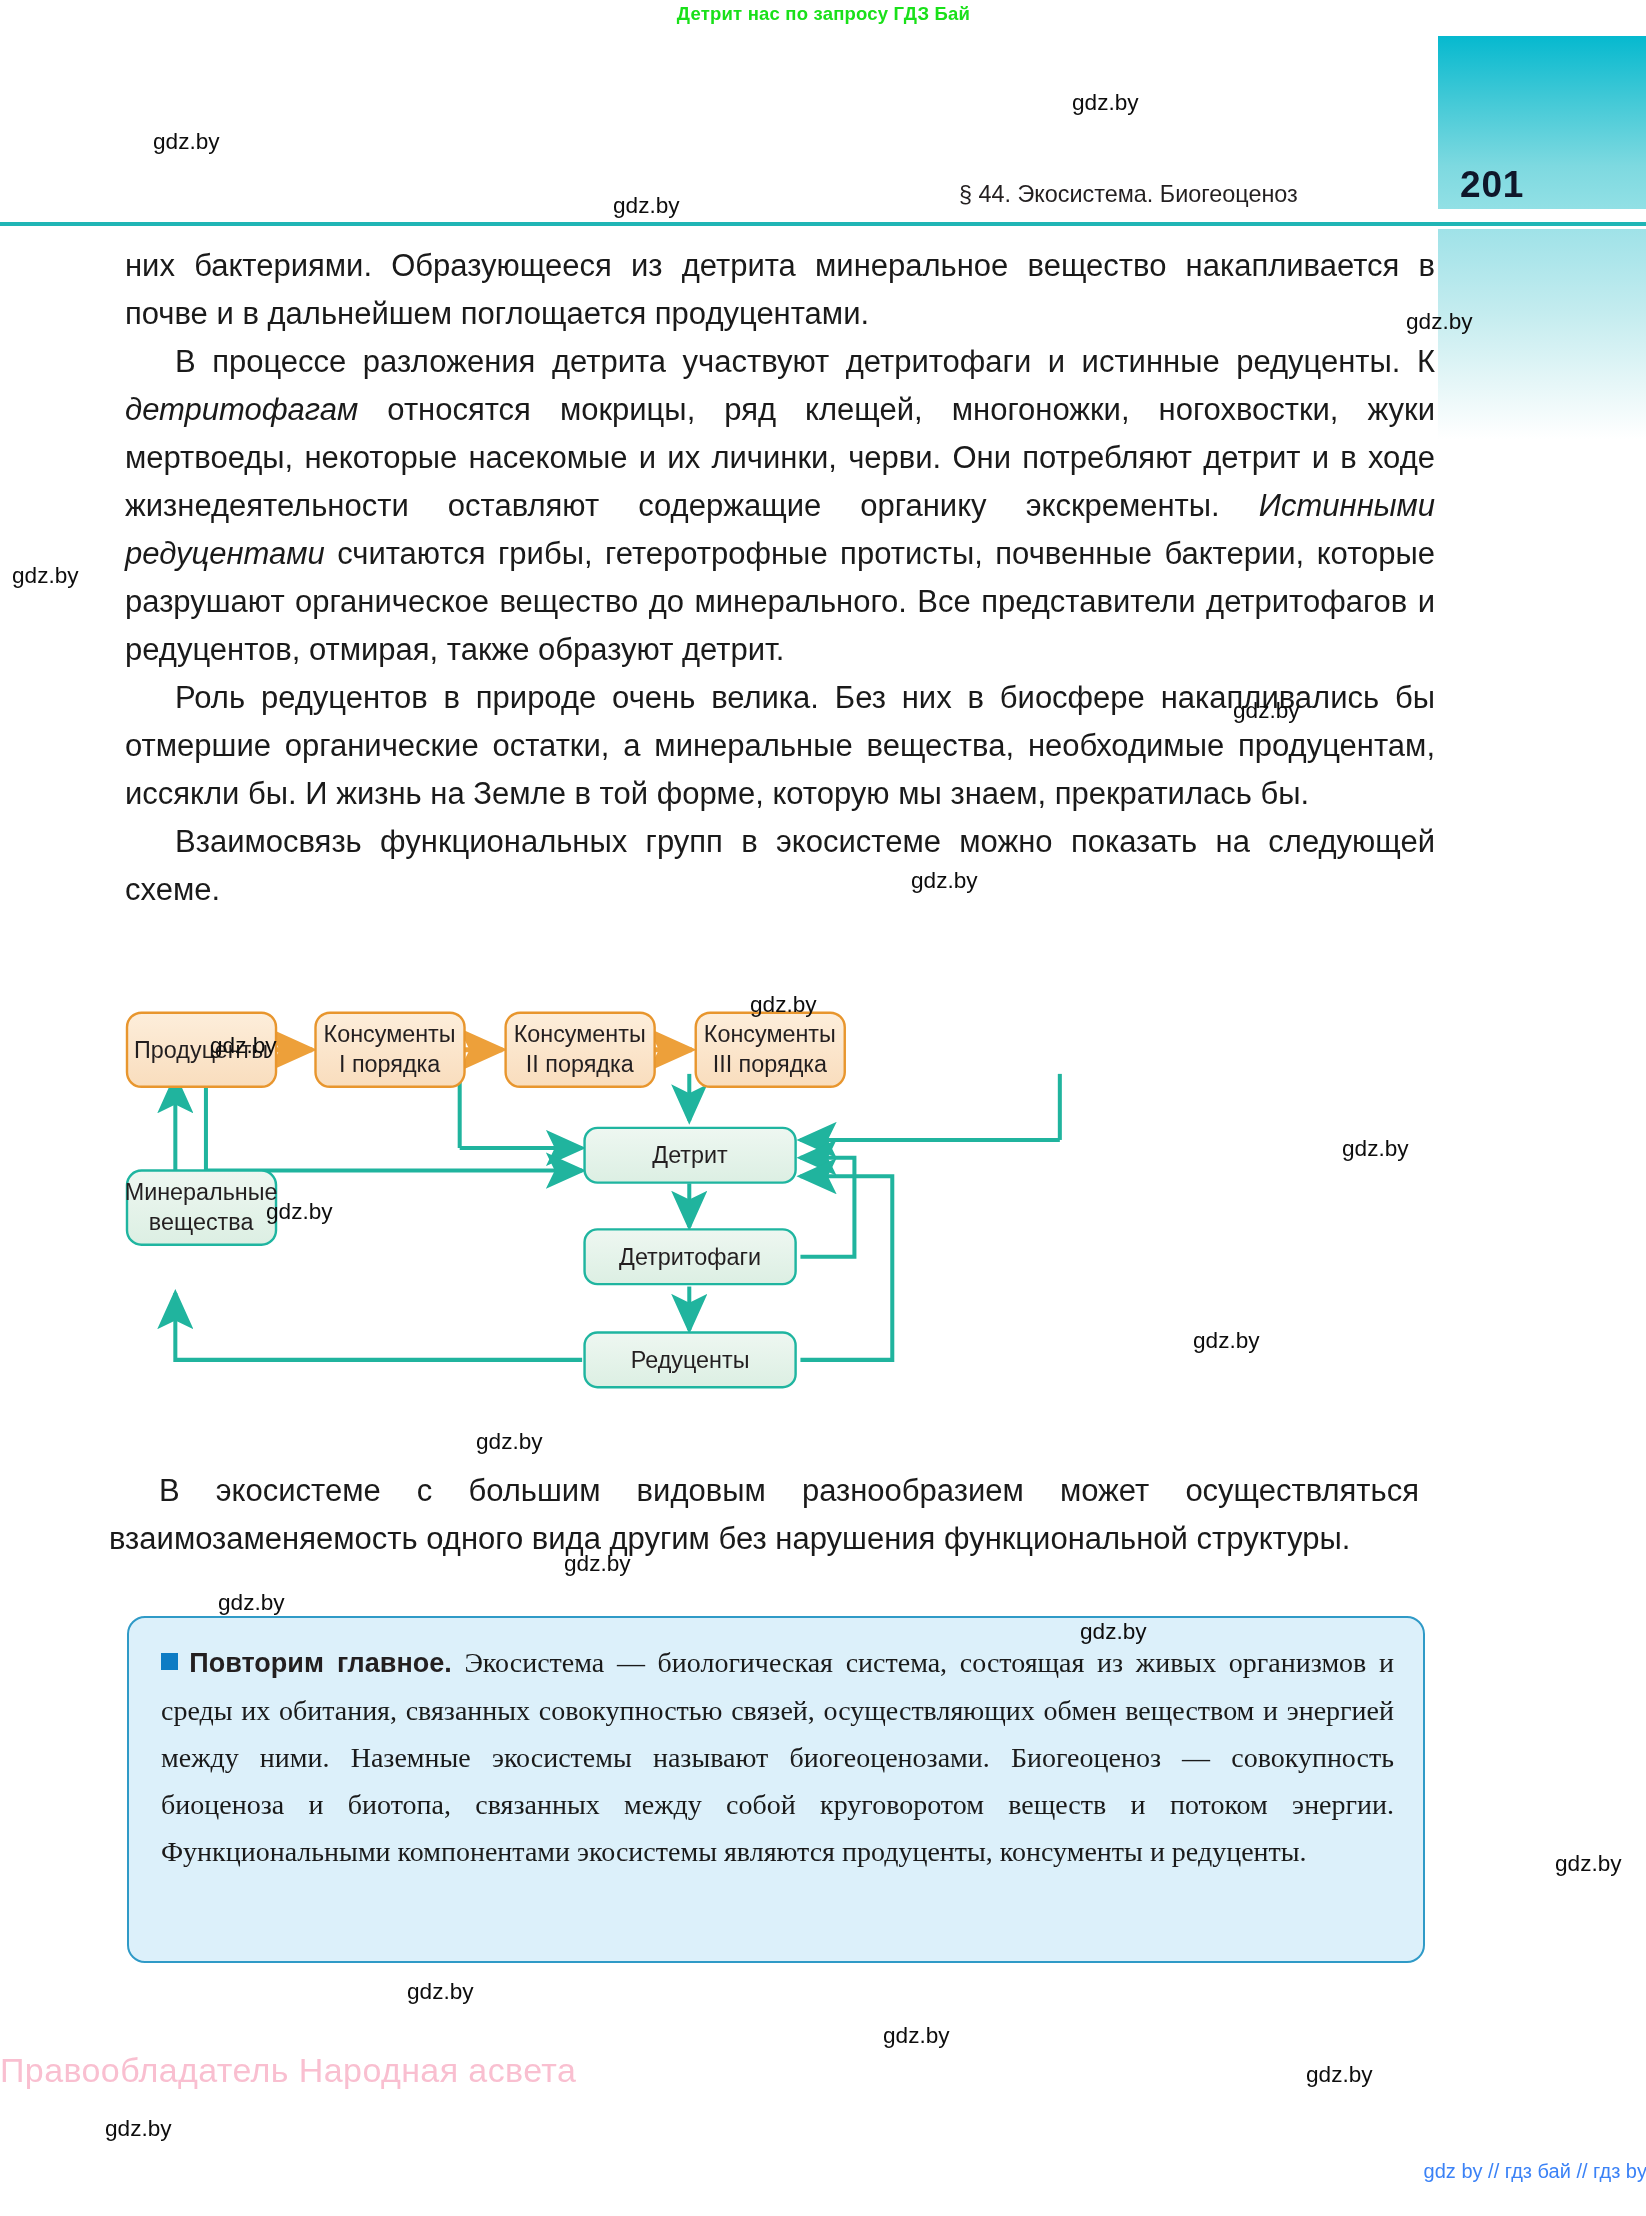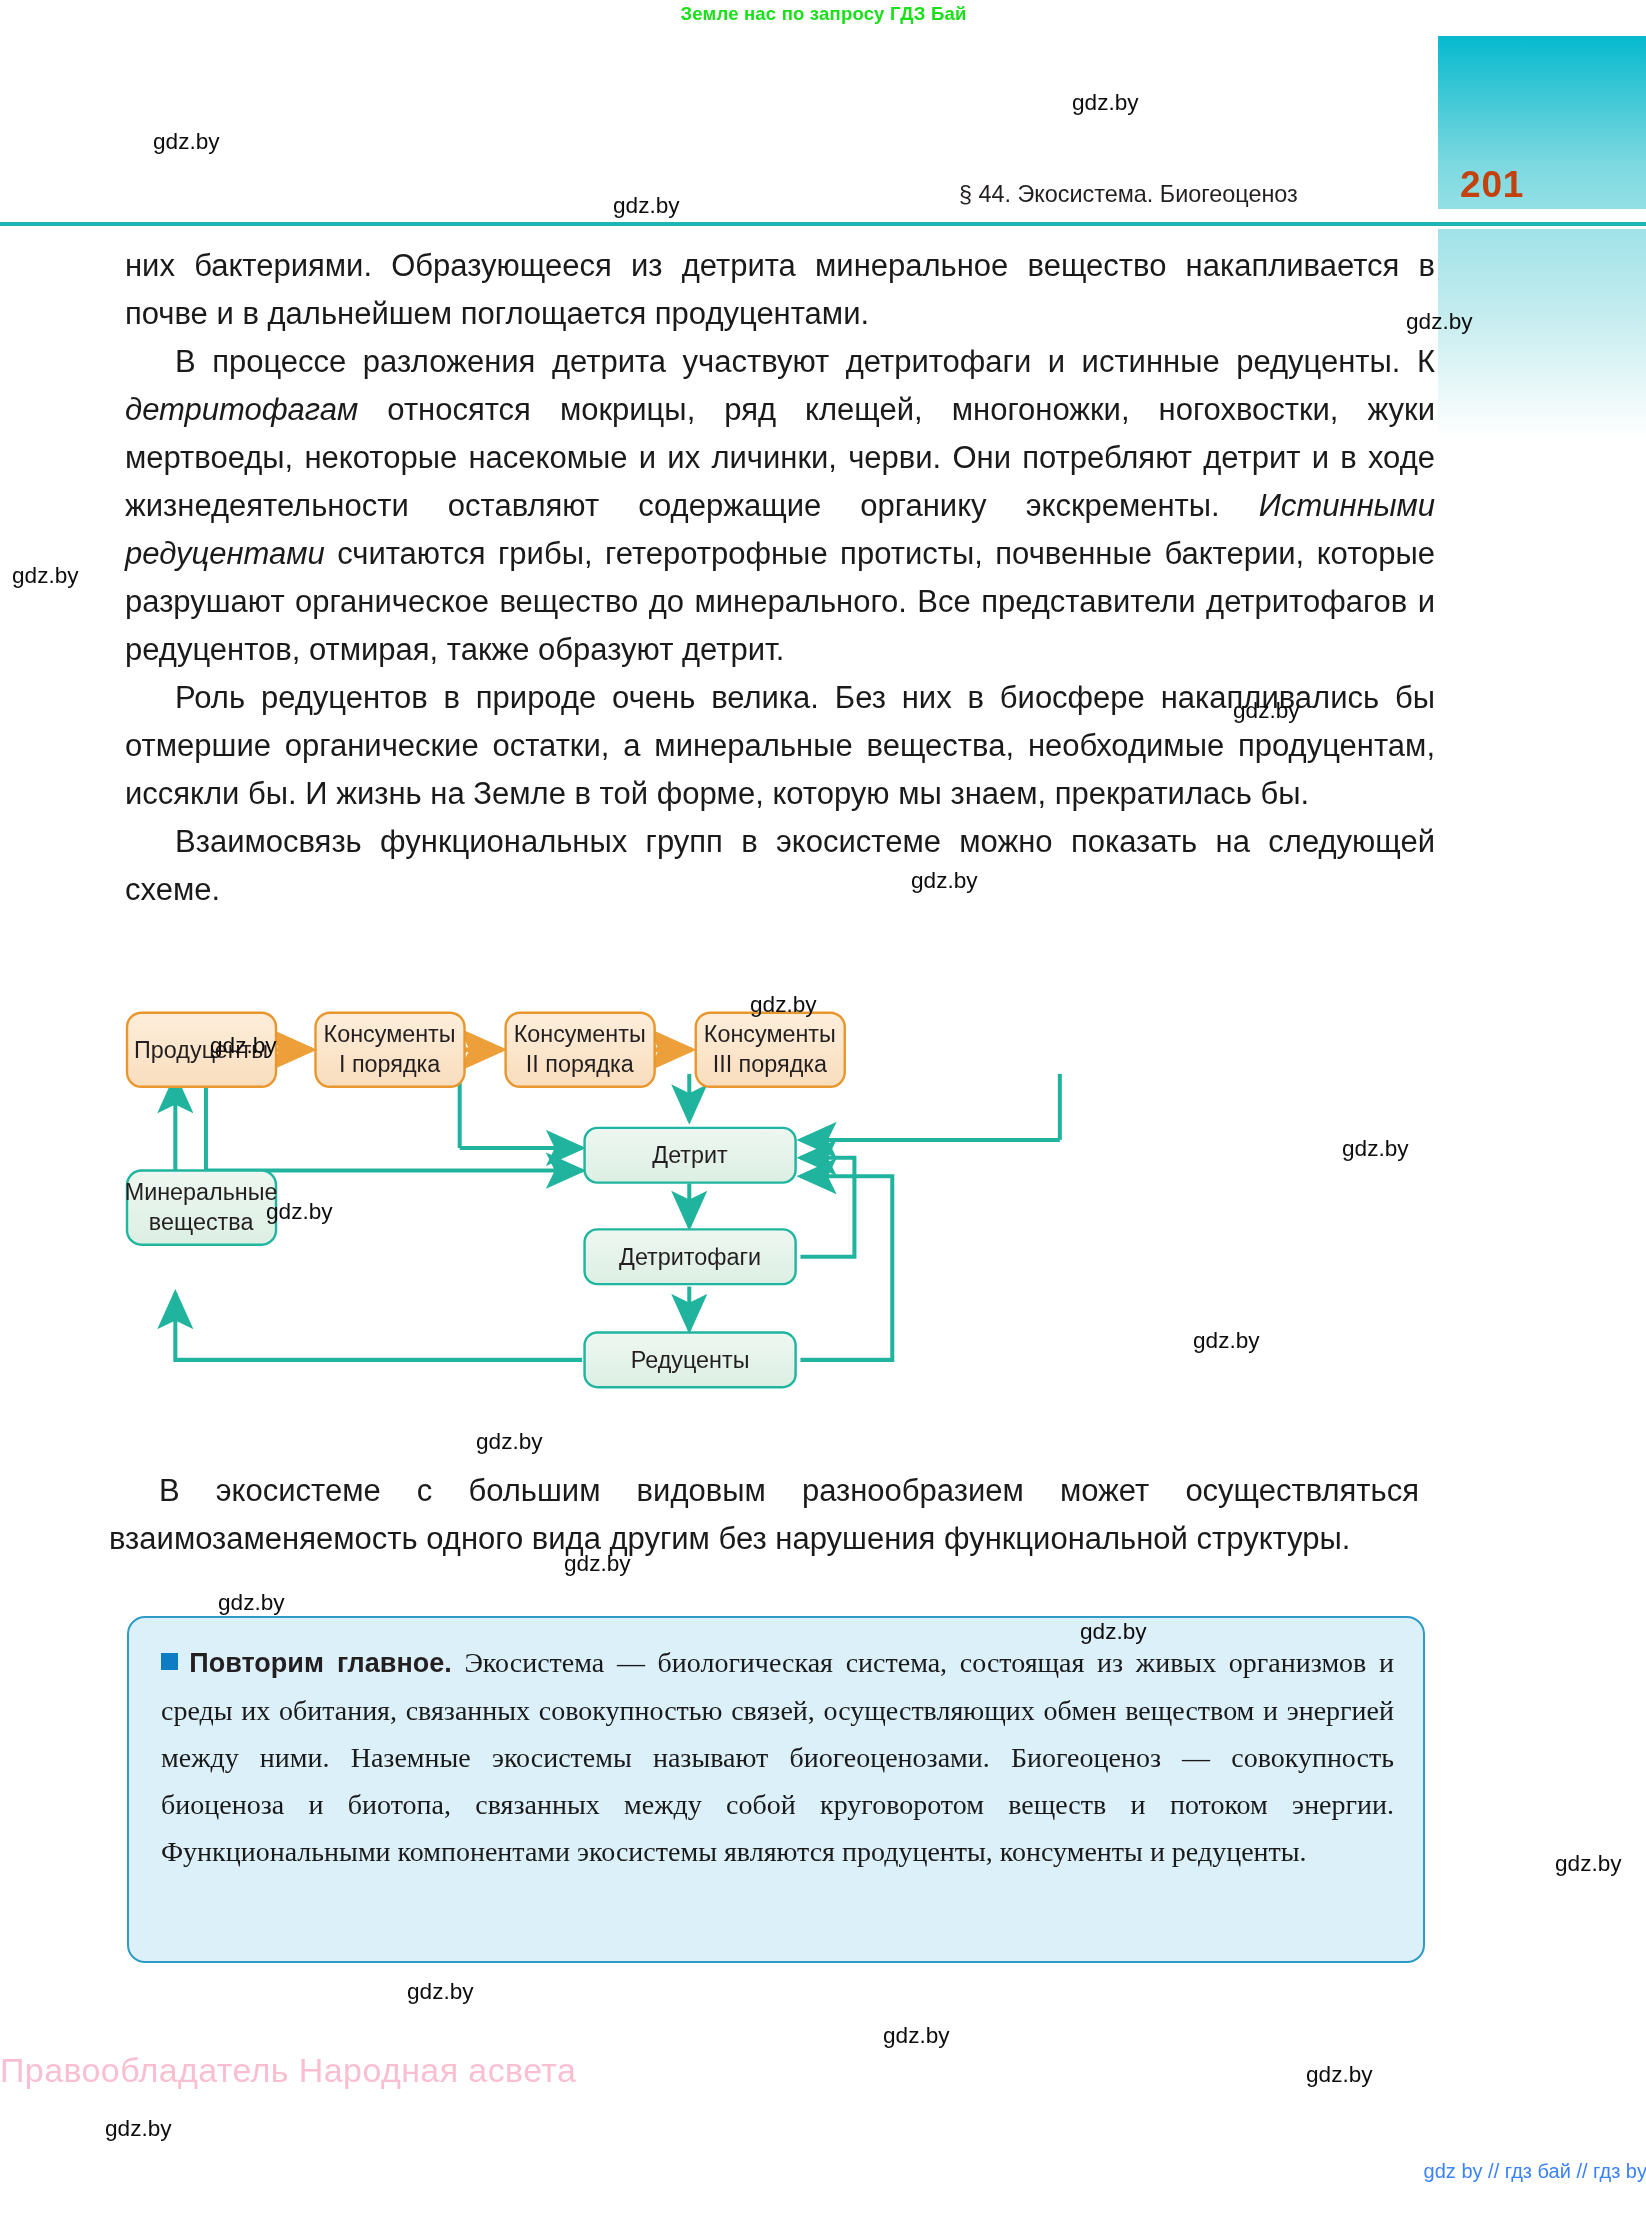--- a/index.html
+++ b/index.html
@@ -21,21 +21,21 @@
   }
 
   
   .page-num-box{
     position:absolute;left:1438px;top:36px;width:209px;height:173px;
     background:linear-gradient(to bottom,#06b9cf 0%,#3fc8d6 35%,#7dd9e0 75%,#92e0e5 100%);
   }
   .page-num{
     position:absolute;left:1460px;top:164px;
     font-family:"Liberation Sans", sans-serif;
-    font-size:37px;font-weight:700;color:#c2410c;
+    font-size:37px;font-weight:700;color:#0f172a;
     letter-spacing:0.8px;
   }
   .section-title{
     position:absolute;left:959px;top:181px;
     font-family:"Liberation Sans", sans-serif;
     font-size:23.4px;color:#231f20;
     white-space:nowrap;
   }
   .header-rule{
     position:absolute;left:0;top:222px;width:1438px;height:4px;
@@ -119,21 +119,21 @@
     position:absolute;
     font-family:"Liberation Sans", sans-serif;
     font-size:22.6px;color:#0d0d0d;
     white-space:nowrap;
     pointer-events:none;
   }
 </style>
 </head>
 <body>
 
-<div class="top-banner">Земле нас по запросу ГДЗ Бай</div>
+<div class="top-banner">Детрит нас по запросу ГДЗ Бай</div>
 
 <div class="page-num-box"></div>
 <div class="page-num">201</div>
 <div class="section-title">§ 44. Экосистема. Биогеоценоз</div>
 <div class="header-rule"></div>
 <div class="header-rule-right"></div>
 <div class="side-fade"></div>
 
 <div class="content">
   <p class="body">них бактериями. Образующееся из детрита минеральное вещество накапливается в почве и в дальнейшем поглощается продуцентами.</p>

